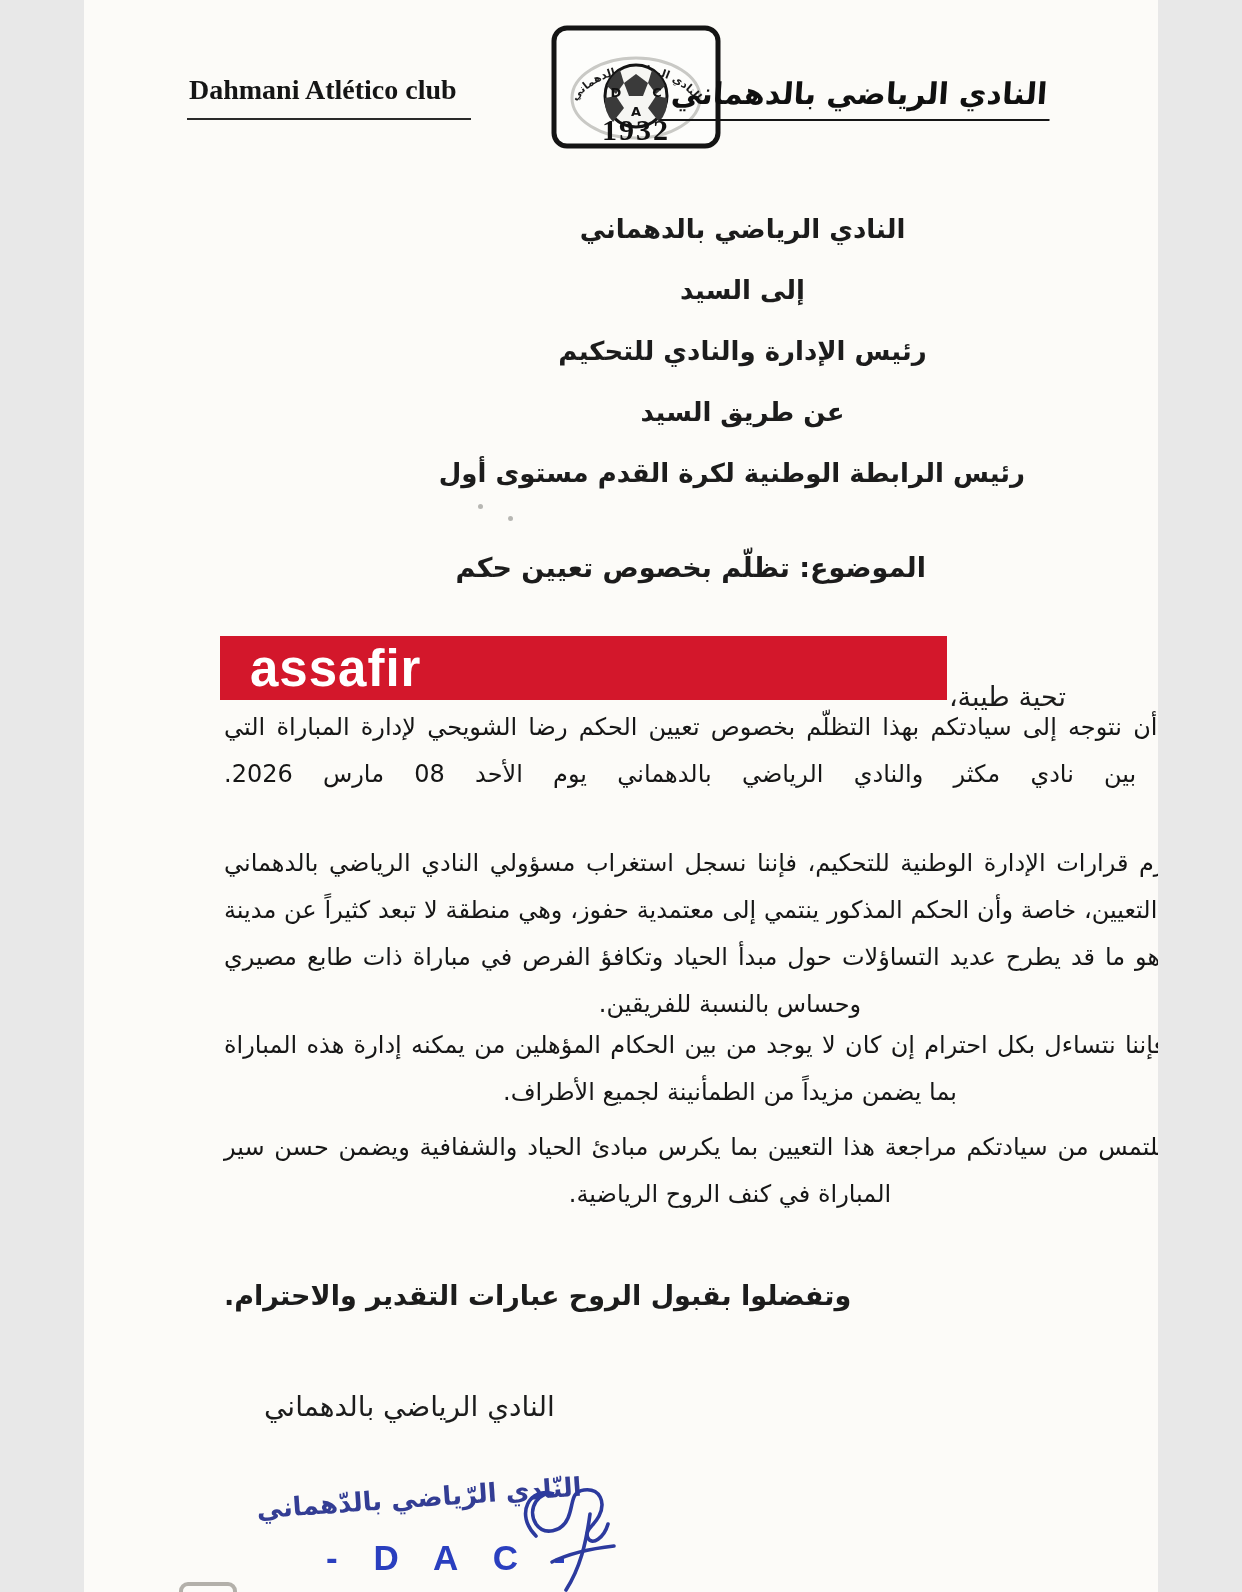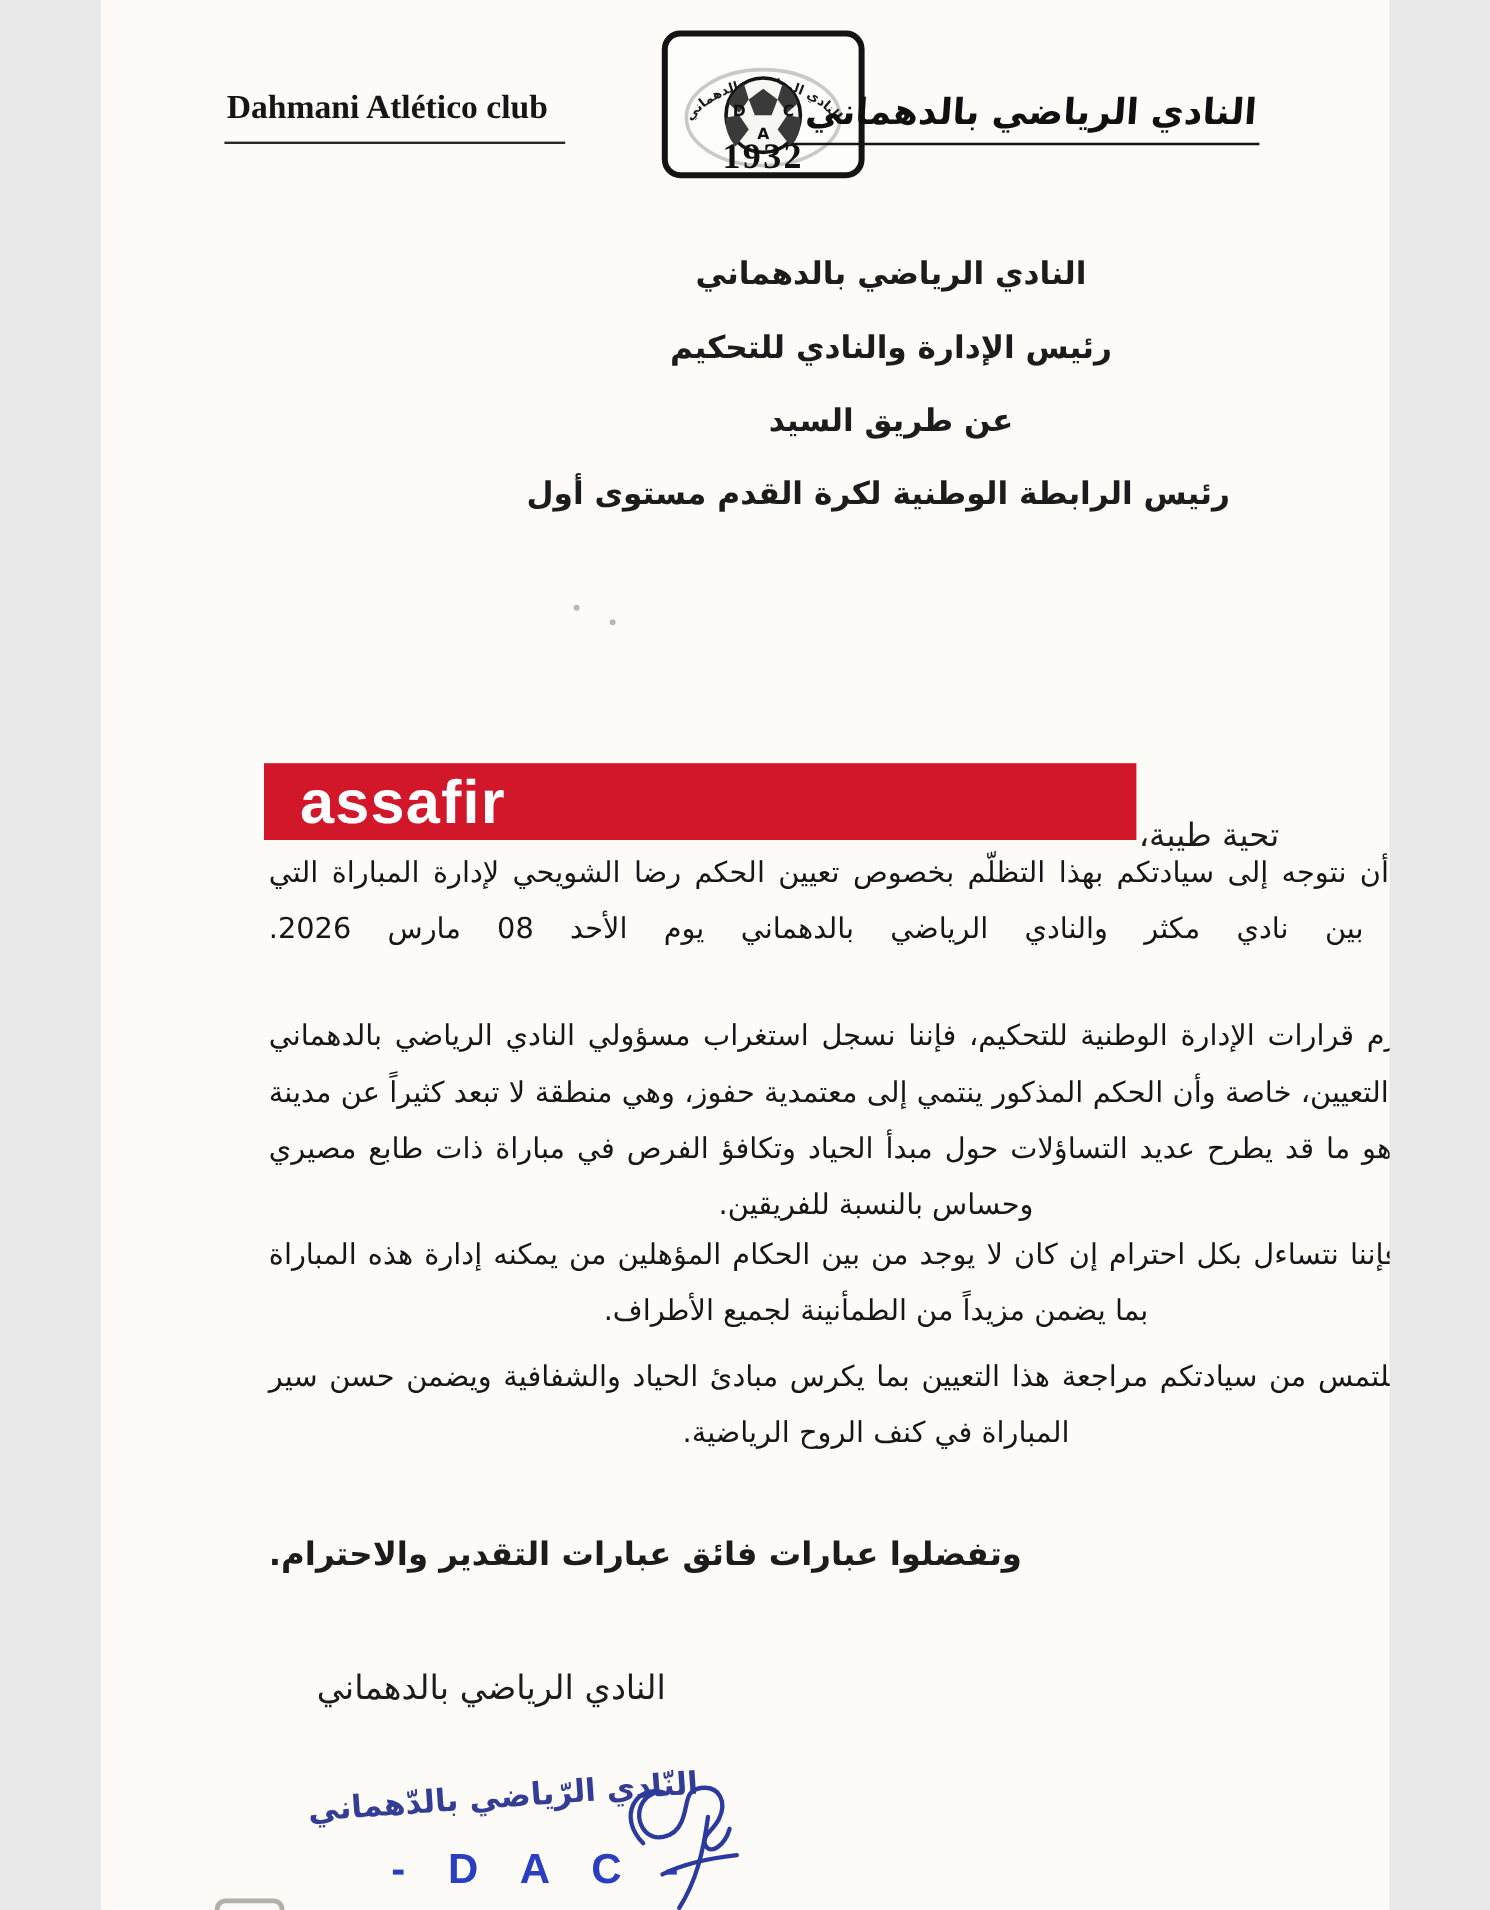--- a/index.html
+++ b/index.html
@@ -134,42 +134,44 @@
       <text x="86" y="92" font-size="13" font-weight="bold" fill="#111" text-anchor="middle">A</text>
       <text x="107" y="73" font-size="13" font-weight="bold" fill="#111" text-anchor="middle">C</text>
     </g>
     <text x="86" y="116" font-family="Liberation Serif, serif" font-size="30" font-weight="bold" letter-spacing="2" fill="#111" text-anchor="middle">1932</text>
   </svg>
 
   <div class="arabic-name">النادي الرياضي بالدهماني</div>
 
   <div class="recipient">
     <div class="line">النادي الرياضي بالدهماني</div>
+    <div class="line">إلى السيد</div>
     <div class="line">رئيس الإدارة والنادي للتحكيم</div>
     <div class="line">عن طريق السيد</div>
     <div class="line">رئيس الرابطة الوطنية لكرة القدم مستوى أول</div>
   </div>
 
   <div class="dot dot1"></div>
   <div class="dot dot2"></div>
 
+  <div class="subject">الموضوع: تظلّم بخصوص تعيين حكم</div>
 
   <div class="banner" style="background:#d3172b;">
     <div class="banner-left">assafir</div>
   </div>
 
   <div class="greeting">تحية طيبة،</div>
   <div class="tick"></div>
 
   <div class="para p1 last-justify">يشرفنا أن نتوجه إلى سيادتكم بهذا التظلّم بخصوص تعيين الحكم رضا الشويحي لإدارة المباراة التي ستجمع بين نادي مكثر والنادي الرياضي بالدهماني يوم الأحد 08 مارس 2026.</div>
   <div class="para p2 last-center">وإذ نحترم قرارات الإدارة الوطنية للتحكيم، فإننا نسجل استغراب مسؤولي النادي الرياضي بالدهماني من هذا التعيين، خاصة وأن الحكم المذكور ينتمي إلى معتمدية حفوز، وهي منطقة لا تبعد كثيراً عن مدينة مكثر، وهو ما قد يطرح عديد التساؤلات حول مبدأ الحياد وتكافؤ الفرص في مباراة ذات طابع مصيري وحساس بالنسبة للفريقين.</div>
   <div class="para p3 last-center">وعليه، فإننا نتساءل بكل احترام إن كان لا يوجد من بين الحكام المؤهلين من يمكنه إدارة هذه المباراة بما يضمن مزيداً من الطمأنينة لجميع الأطراف.</div>
   <div class="para p4 last-center">وعليه، نلتمس من سيادتكم مراجعة هذا التعيين بما يكرس مبادئ الحياد والشفافية ويضمن حسن سير المباراة في كنف الروح الرياضية.</div>
 
-  <div class="closing">وتفضلوا عبارات فائق عبارات التقدير والاحترام.</div>
+  <div class="closing">وتفضلوا بقبول الروح عبارات التقدير والاحترام.</div>
 
   <div class="signoff">النادي الرياضي بالدهماني</div>
 
   <div class="stamp-line" style="color:#333d94;">النّادي الرّياضي بالدّهماني</div>
 
   <div class="stamp-dac" style="color:#2a3fbf;">- D A C -</div>
 
   <svg class="signature-svg" viewBox="0 0 150 114" xmlns="http://www.w3.org/2000/svg">
     <g fill="none" stroke="#2c3a9e" stroke-width="3.6" stroke-linecap="round">
       <path d="M 34 58 C 12 36, 28 8, 52 16 C 38 12, 24 30, 34 46 C 42 58, 60 54, 66 40 C 72 26, 68 14, 82 12 C 98 10, 104 24, 97 38 C 92 48, 82 52, 86 60 C 90 68, 102 60, 106 46"></path>

